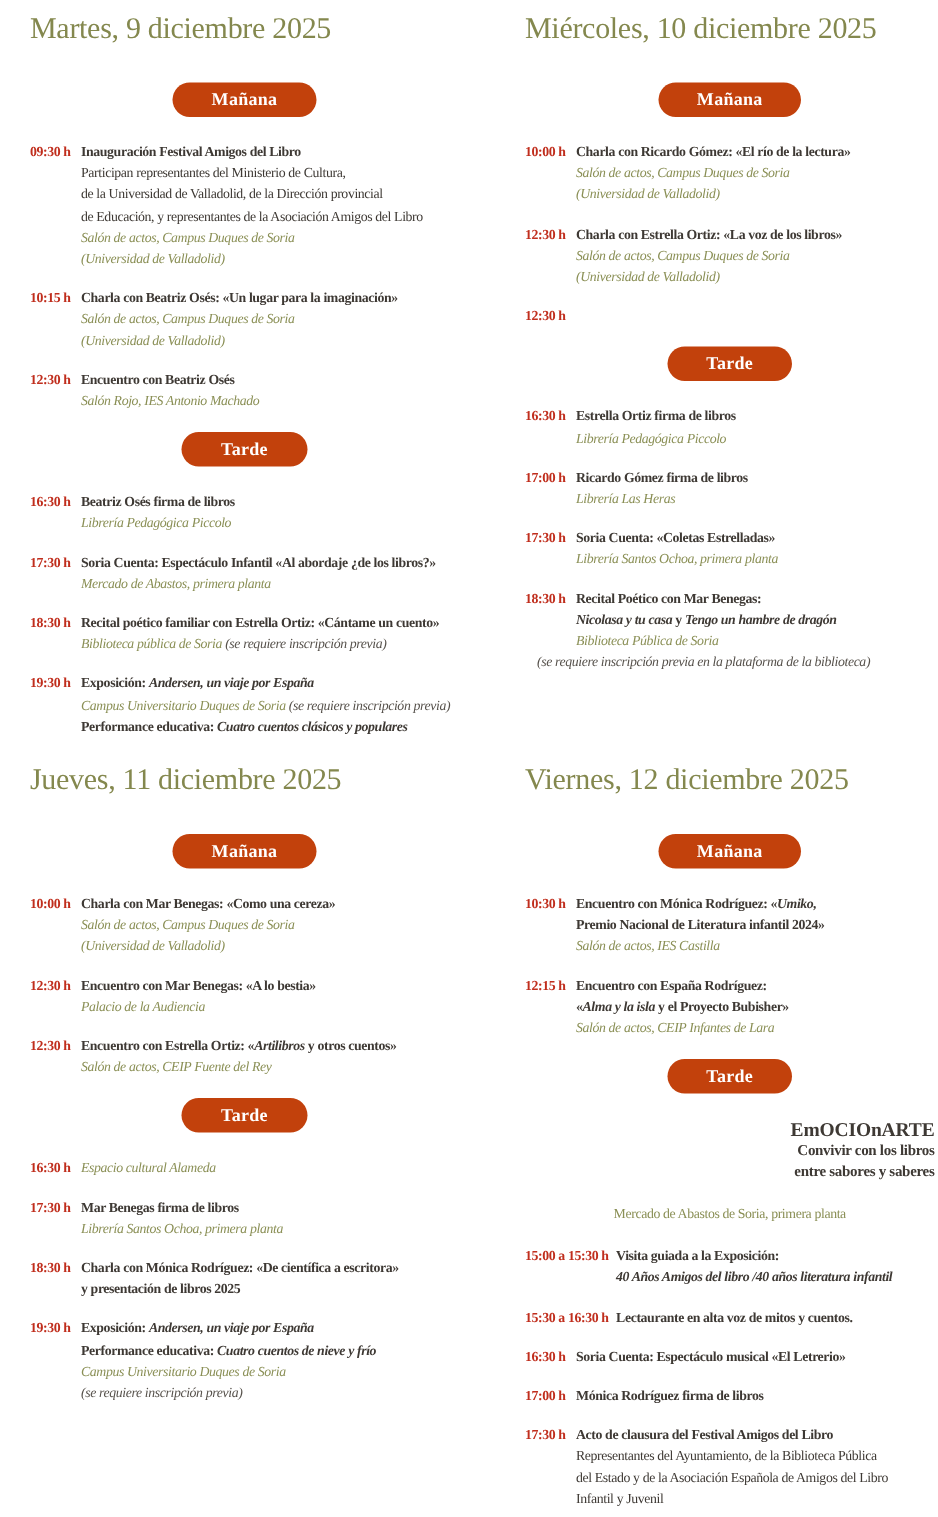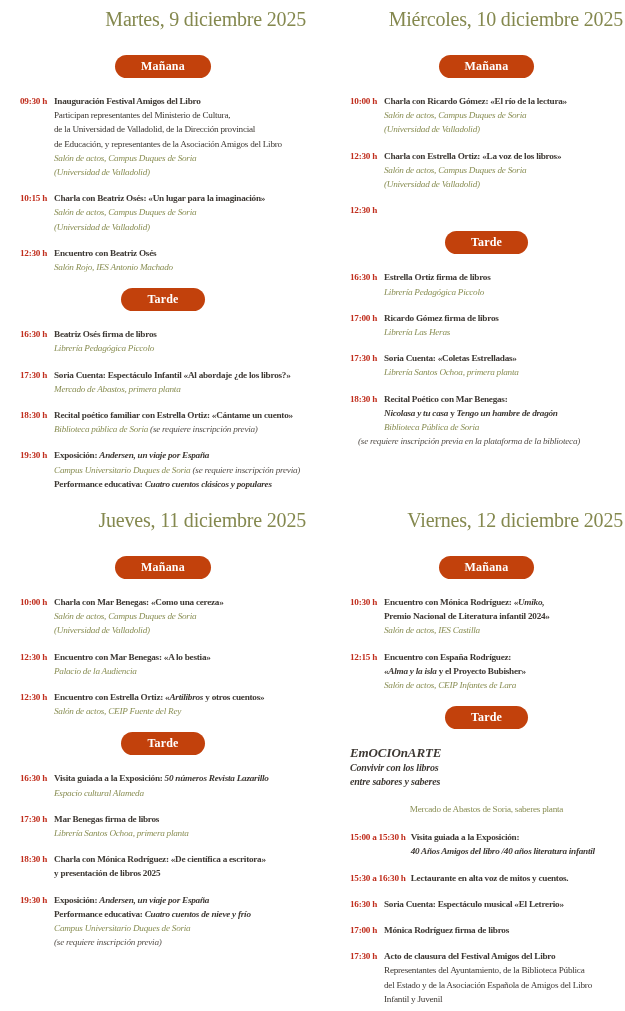--- a/index.html
+++ b/index.html
@@ -6,36 +6,36 @@
   html,body{margin:0;padding:0;background:#ffffff;}
   .page{
     width:625px;height:1011px;background:#ffffff;
     display:grid;grid-template-columns:312px 313px;grid-template-rows:497px 514px;
     font-family:"Liberation Serif","DejaVu Serif",serif;color:#3e3934;overflow:hidden;
   }
   .day{padding-top:8px;}
   .day.col-left{padding-left:20px;padding-right:6px;}
   .day.col-right{padding-left:38px;padding-right:2px;}
   .day.row-bottom{padding-top:12px;}
-  .day-title{font-size:20px;letter-spacing:-0.2px;color:#84884e;text-align:right;margin-bottom:24px;}
+  .day-title{font-size:20px;letter-spacing:-0.2px;color:#84884e;text-align:left;margin-bottom:24px;}
   .section + .section{margin-top:14px;}
   .badge-row{text-align:center;margin-bottom:16px;}
   .badge{display:inline-block;background:#c2410c;color:#ffffff;font-weight:bold;font-size:12px;line-height:1;padding:5px 26px 6px;border-radius:12px;letter-spacing:0.2px;}
   .event{display:flex;align-items:flex-start;margin-bottom:12px;font-size:9.2px;line-height:14.2px;letter-spacing:-0.25px;}
   .event:last-child{margin-bottom:0;}
   .time{flex:none;min-width:29px;margin-right:5px;color:#c02e1d;font-weight:bold;white-space:nowrap;}
   .lines{flex:1;min-width:0;}
   .line{white-space:nowrap;}
   .line.outdent{margin-left:-26px;}
   .sg-t{font-weight:bold;}
   .sg-ti{font-weight:bold;font-style:italic;}
   .sg-b{}
   .sg-l{color:#8a8f55;font-style:italic;}
   .sg-n{font-style:italic;color:#56514b;}
-  .hdr{text-align:left;margin-top:2px;font-style:italic;}
+  .hdr{text-align:right;margin-top:2px;}
   .hdr-big{font-weight:bold;font-size:13px;line-height:16px;letter-spacing:-0.1px;}
   .hdr-sub{font-weight:bold;font-size:10px;line-height:13.5px;letter-spacing:-0.2px;}
   .hdr-loc{text-align:center;color:#8a8f55;font-size:9.2px;letter-spacing:-0.25px;margin:16px 0 16px;}
 </style>
 </head>
 <body>
 
 <div class="page">
   <div class="day col-left row-top">
     <div class="day-title">Martes, 9 diciembre 2025</div>
@@ -189,21 +189,20 @@
               <div class="line"><span class="sg-t">Encuentro con Estrella Ortiz: «</span><span class="sg-ti">Artilibros</span><span class="sg-t"> y otros cuentos»</span></div>
               <div class="line"><span class="sg-l">Salón de actos, CEIP Fuente del Rey</span></div>
             </div>
           </div>
         </div>
         <div class="section">
           <div class="badge-row"><span class="badge">Tarde</span></div>
           <div class="event">
             <div class="time">16:30 h</div>
             <div class="lines">
-              <div class="line"><span class="sg-t">Visita guiada a la Exposición: </span><span class="sg-ti">50 números Revista Lazarillo</span></div>
               <div class="line"><span class="sg-l">Espacio cultural Alameda</span></div>
             </div>
           </div>
           <div class="event">
             <div class="time">17:30 h</div>
             <div class="lines">
               <div class="line"><span class="sg-t">Mar Benegas firma de libros</span></div>
               <div class="line"><span class="sg-l">Librería Santos Ochoa, primera planta</span></div>
             </div>
           </div>
@@ -248,21 +247,21 @@
             </div>
           </div>
         </div>
         <div class="section">
           <div class="badge-row"><span class="badge">Tarde</span></div>
           <div class="hdr">
             <div class="hdr-big">EmOCIOnARTE</div>
             <div class="hdr-sub">Convivir con los libros</div>
             <div class="hdr-sub">entre sabores y saberes</div>
           </div>
-          <div class="hdr-loc">Mercado de Abastos de Soria, saberes planta</div>
+          <div class="hdr-loc">Mercado de Abastos de Soria, primera planta</div>
           <div class="event">
             <div class="time">15:00 a 15:30 h</div>
             <div class="lines">
               <div class="line"><span class="sg-t">Visita guiada a la Exposición:</span></div>
               <div class="line"><span class="sg-ti">40 Años Amigos del libro /40 años literatura infantil</span></div>
             </div>
           </div>
           <div class="event">
             <div class="time">15:30 a 16:30 h</div>
             <div class="lines">

